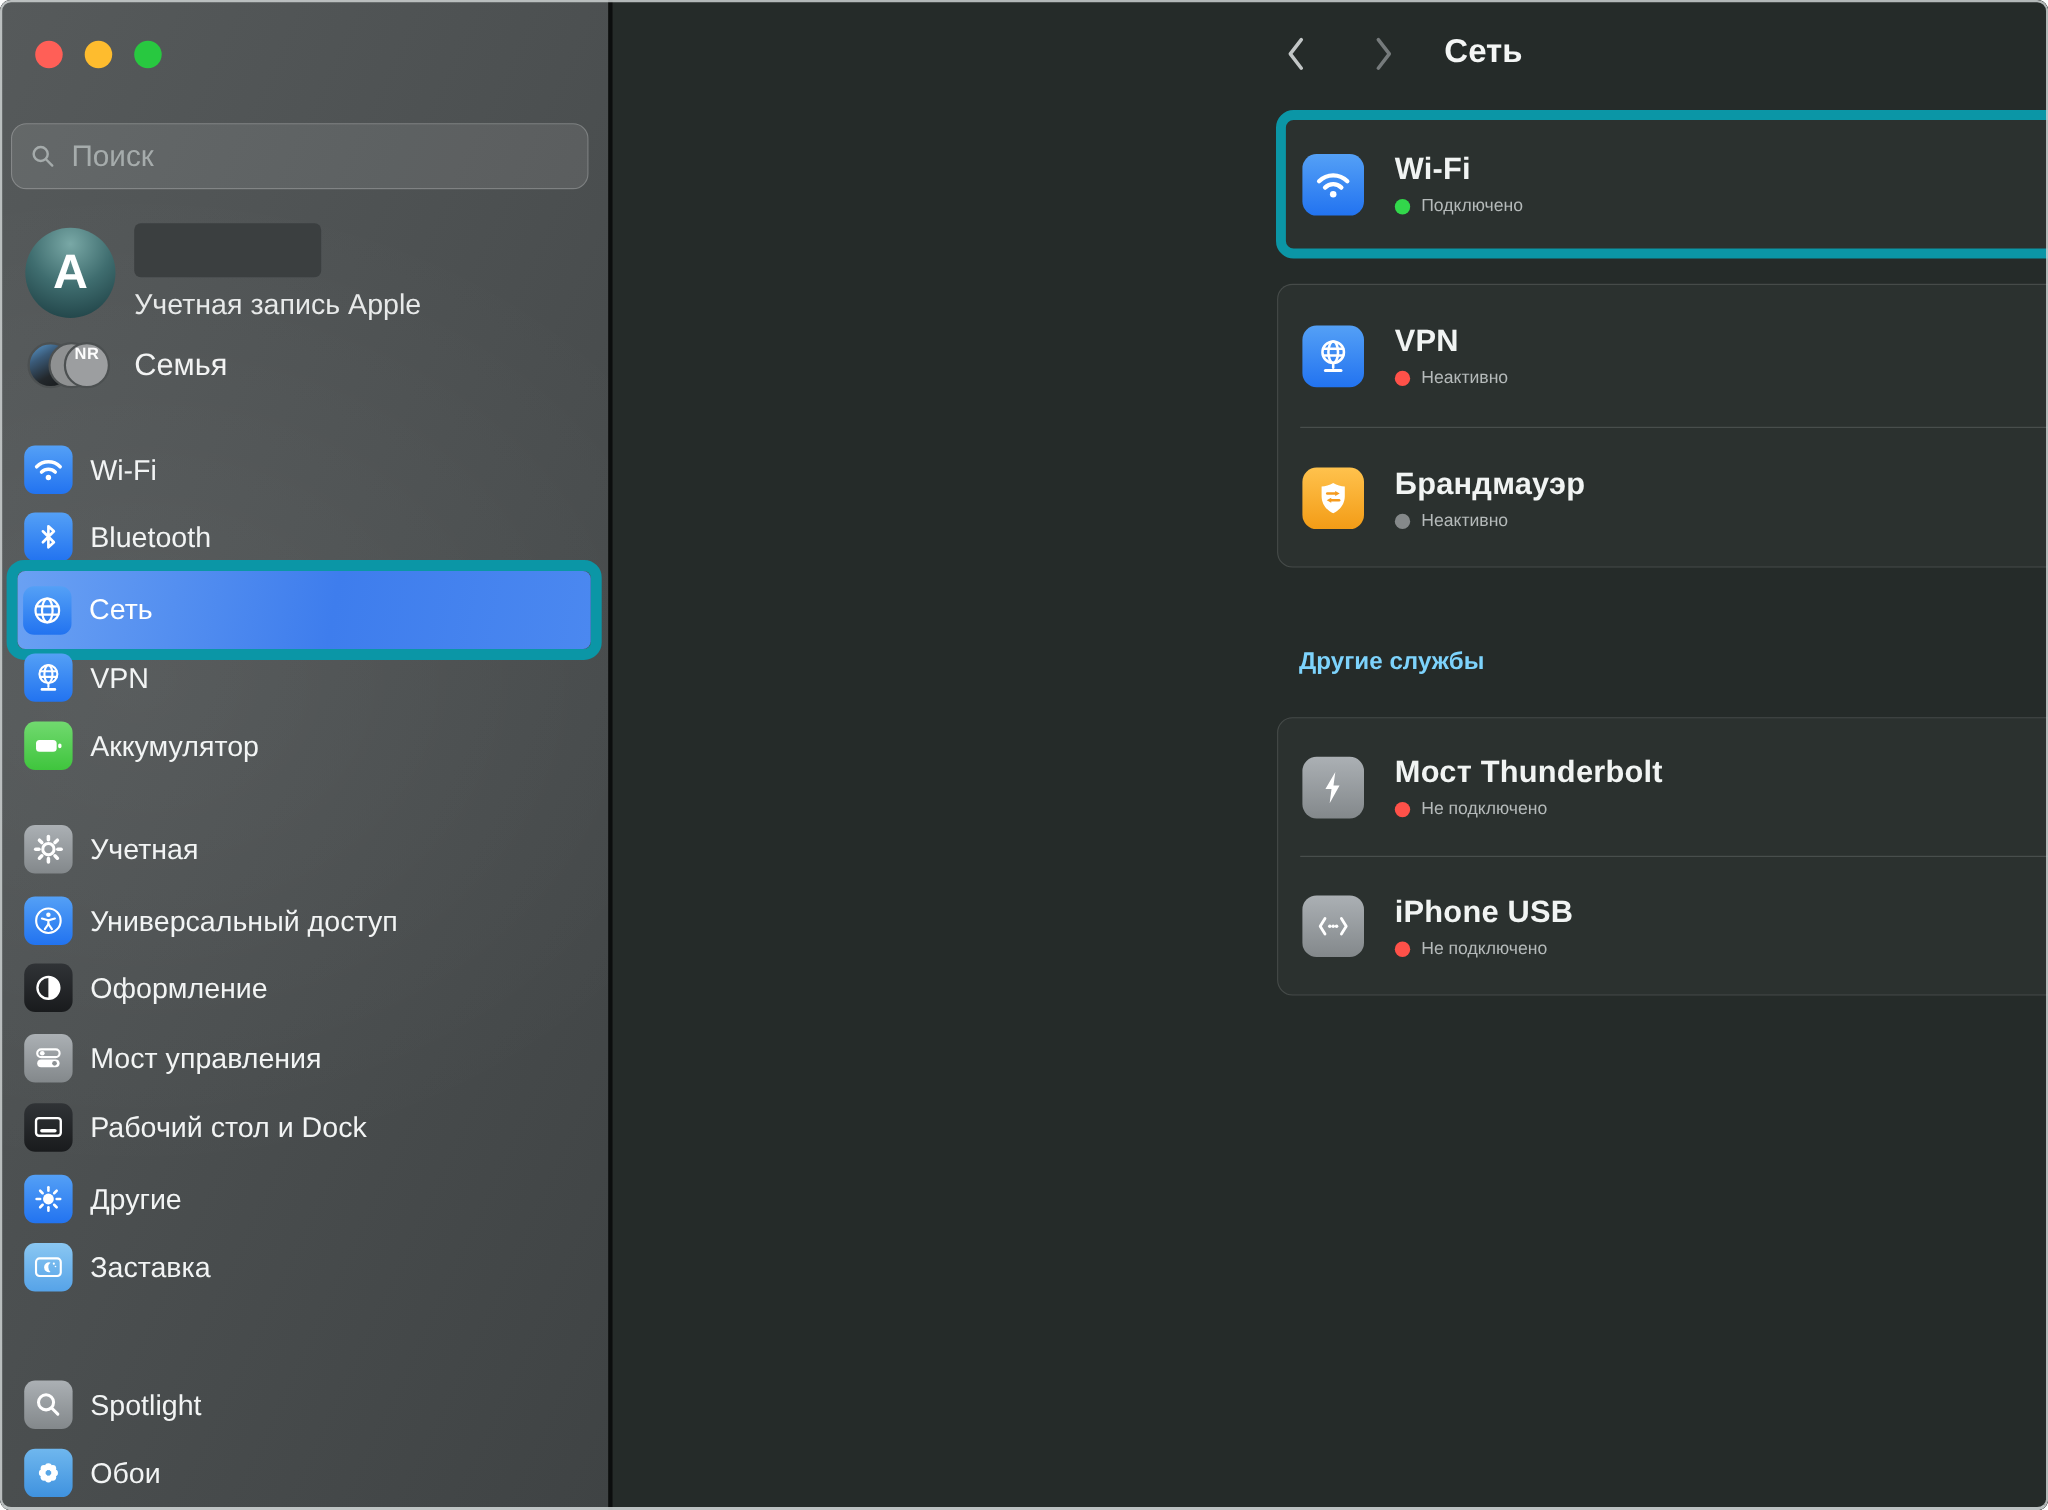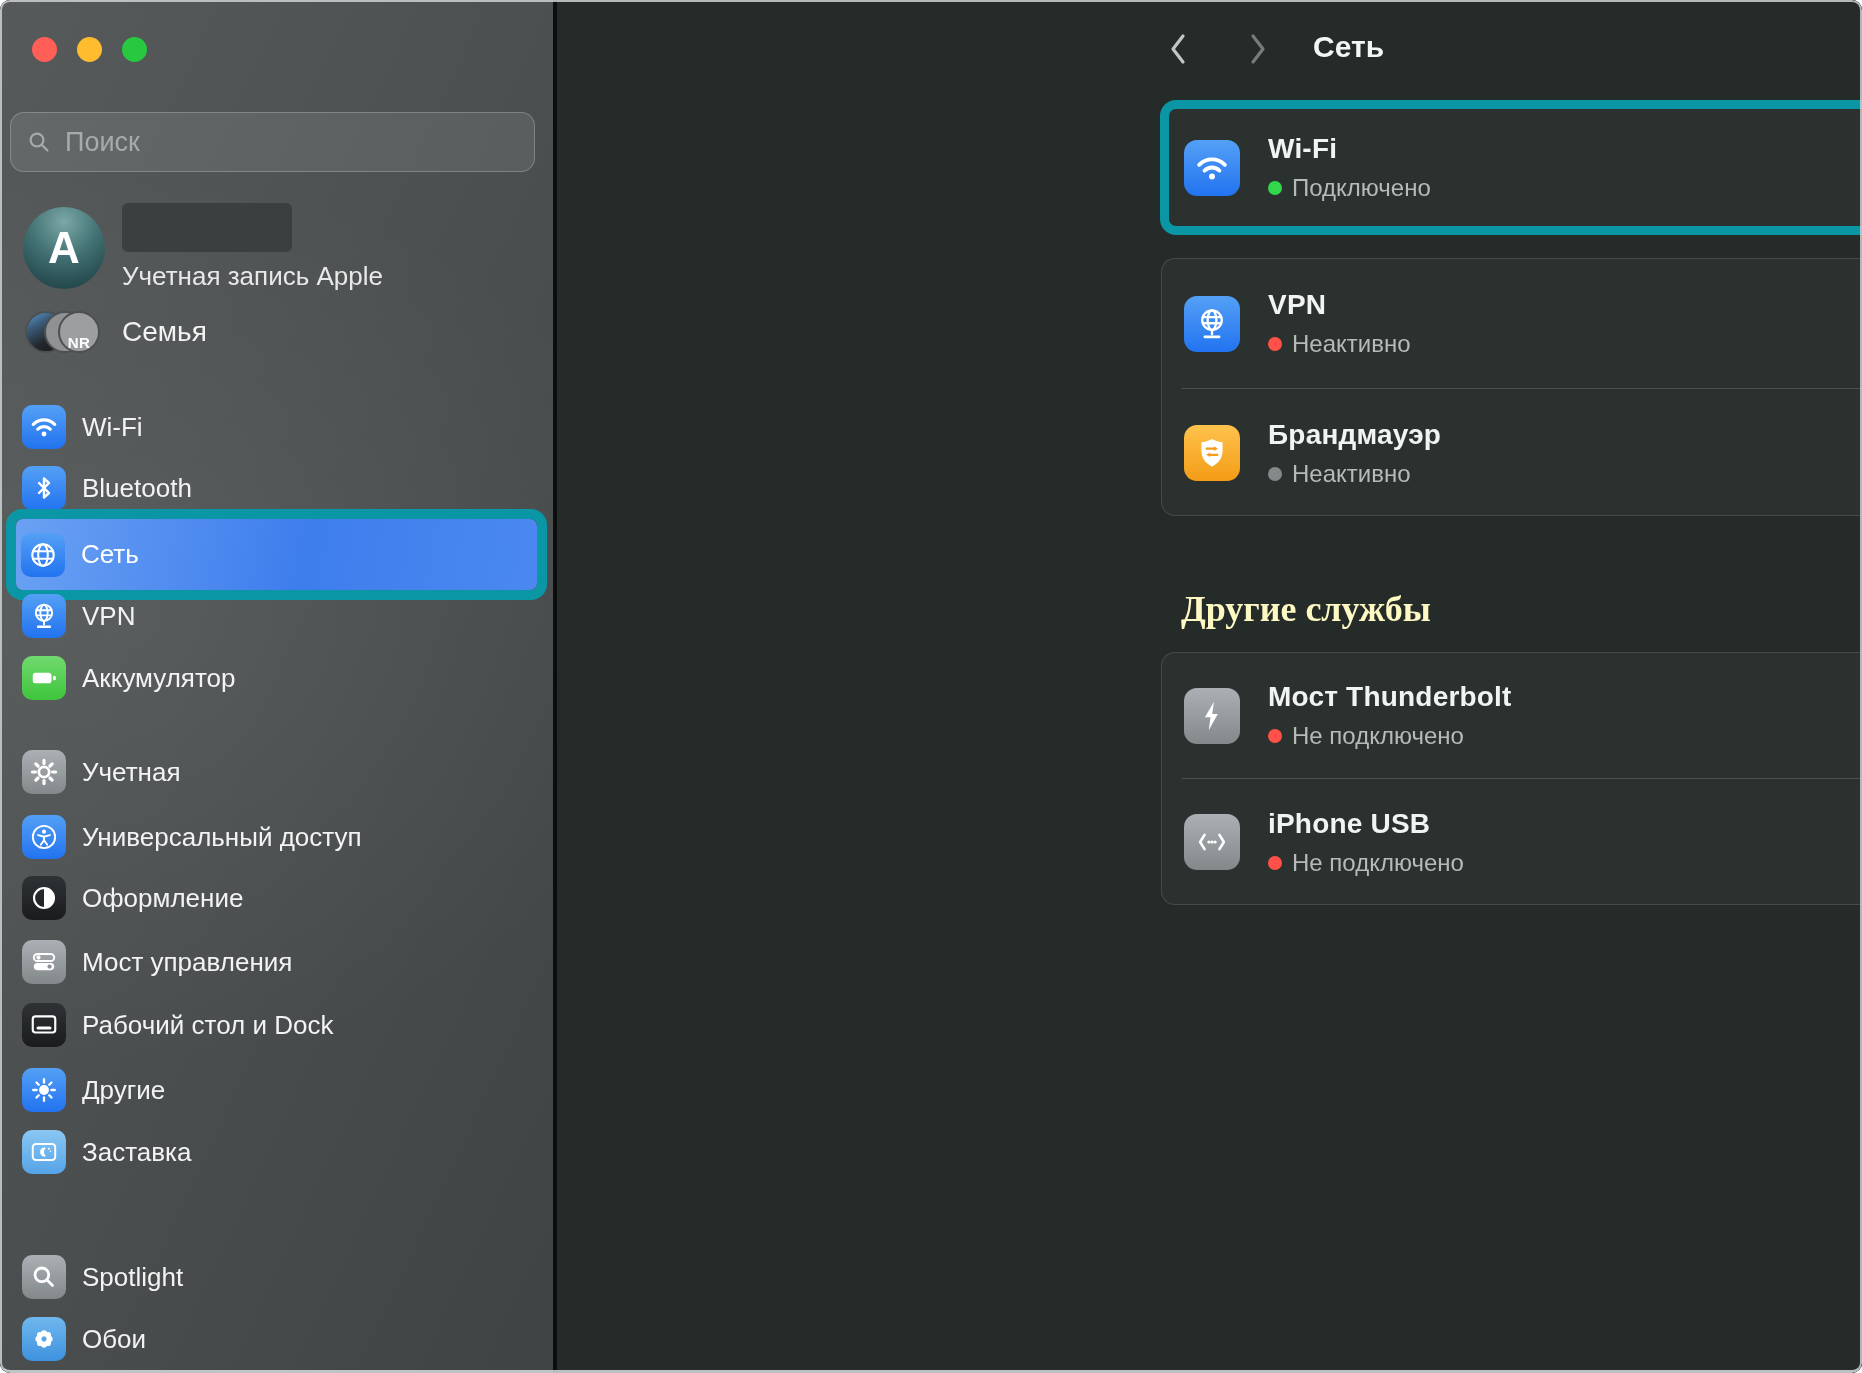--- a/index.html
+++ b/index.html
@@ -30,21 +30,21 @@
 
   .acct-avatar{position:absolute;left:23px;top:207px;width:82px;height:82px;border-radius:50%;
     background:radial-gradient(circle at 50% 18%,#79a8a6 0%,#3f6d6f 48%,#24484c 85%,#1b3a3e 100%);
     display:flex;align-items:center;justify-content:center;color:#fff;font-size:44px;font-weight:bold;}
   .redacted{position:absolute;left:122px;top:203px;width:170px;height:49px;background:#3b3f40;border-radius:6px;}
   .acct-label{position:absolute;left:122px;top:261px;color:#e7e9e9;font-size:26px;}
 
   .fam-av{position:absolute;width:42px;height:42px;border-radius:50%;top:311px;border:2px solid #4c5051;}
   .fam-photo{left:25px;background:linear-gradient(150deg,#5a9bd0 0%,#3a5a78 30%,#23282c 65%,#15181a 100%);}
   .fam-gray{left:44px;background:#8f9192;}
-  .fam-nr{left:58px;background:#9c9ea0;display:flex;align-items:flex-end;justify-content:center;
+  .fam-nr{left:58px;background:#9c9ea0;display:flex;align-items:flex-start;justify-content:center;
     color:#fdfdfd;font-size:15px;font-weight:bold;letter-spacing:.5px;}
   .fam-label{position:absolute;left:122px;top:316px;color:#f2f3f3;font-size:28px;}
 
   .side-item{position:absolute;left:14px;width:527px;height:62px;display:flex;align-items:center;
     gap:16px;padding-left:8px;color:#f2f4f4;font-size:26px;}
   .app-icon{width:44px;height:44px;min-width:44px;border-radius:10px;
     display:flex;align-items:center;justify-content:center;}
   .ic-blue{background:linear-gradient(180deg,#54a0f6,#2273f0);}
   .ic-green{background:linear-gradient(180deg,#71d96f,#3fc53d);}
   .ic-gray{background:linear-gradient(180deg,#abb0b4,#83888b);}
@@ -73,23 +73,23 @@
   .other-card{left:604px;top:652px;width:1221px;height:253px;}
   .svc-row{display:flex;align-items:center;gap:28px;padding:0 18px 0 22px;height:128px;}
   .row-div{height:1px;background:rgba(255,255,255,.16);margin:0 20px;}
   .row-icon{width:56px;height:56px;min-width:56px;border-radius:13px;
     display:flex;align-items:center;justify-content:center;}
   .row-text{display:flex;flex-direction:column;gap:9px;}
   .row-label{color:#f1f4f3;font-size:28px;font-weight:bold;letter-spacing:.2px;}
   .status-line{display:flex;align-items:center;gap:10px;}
   .dot{width:14px;height:14px;border-radius:50%;}
   .dot-green{background:#32d74b}.dot-red{background:#ff5149}.dot-gray{background:#85898a}
-  .status-text{color:#b5baba;font-size:24px;}
-
-  .section-title{position:absolute;left:624px;top:588px;color:#fef9c3;font-size:36px;font-weight:bold;font-family:Liberation Serif, serif;}
+  .status-text{color:#b5baba;font-size:16px;}
+
+  .section-title{position:absolute;left:624px;top:588px;color:#7dd3fc;font-size:22px;font-weight:bold;}
 
   svg{display:block;}
 </style>
 </head>
 <body>
 
 <div class="window">
 
   <aside class="sidebar">
 

